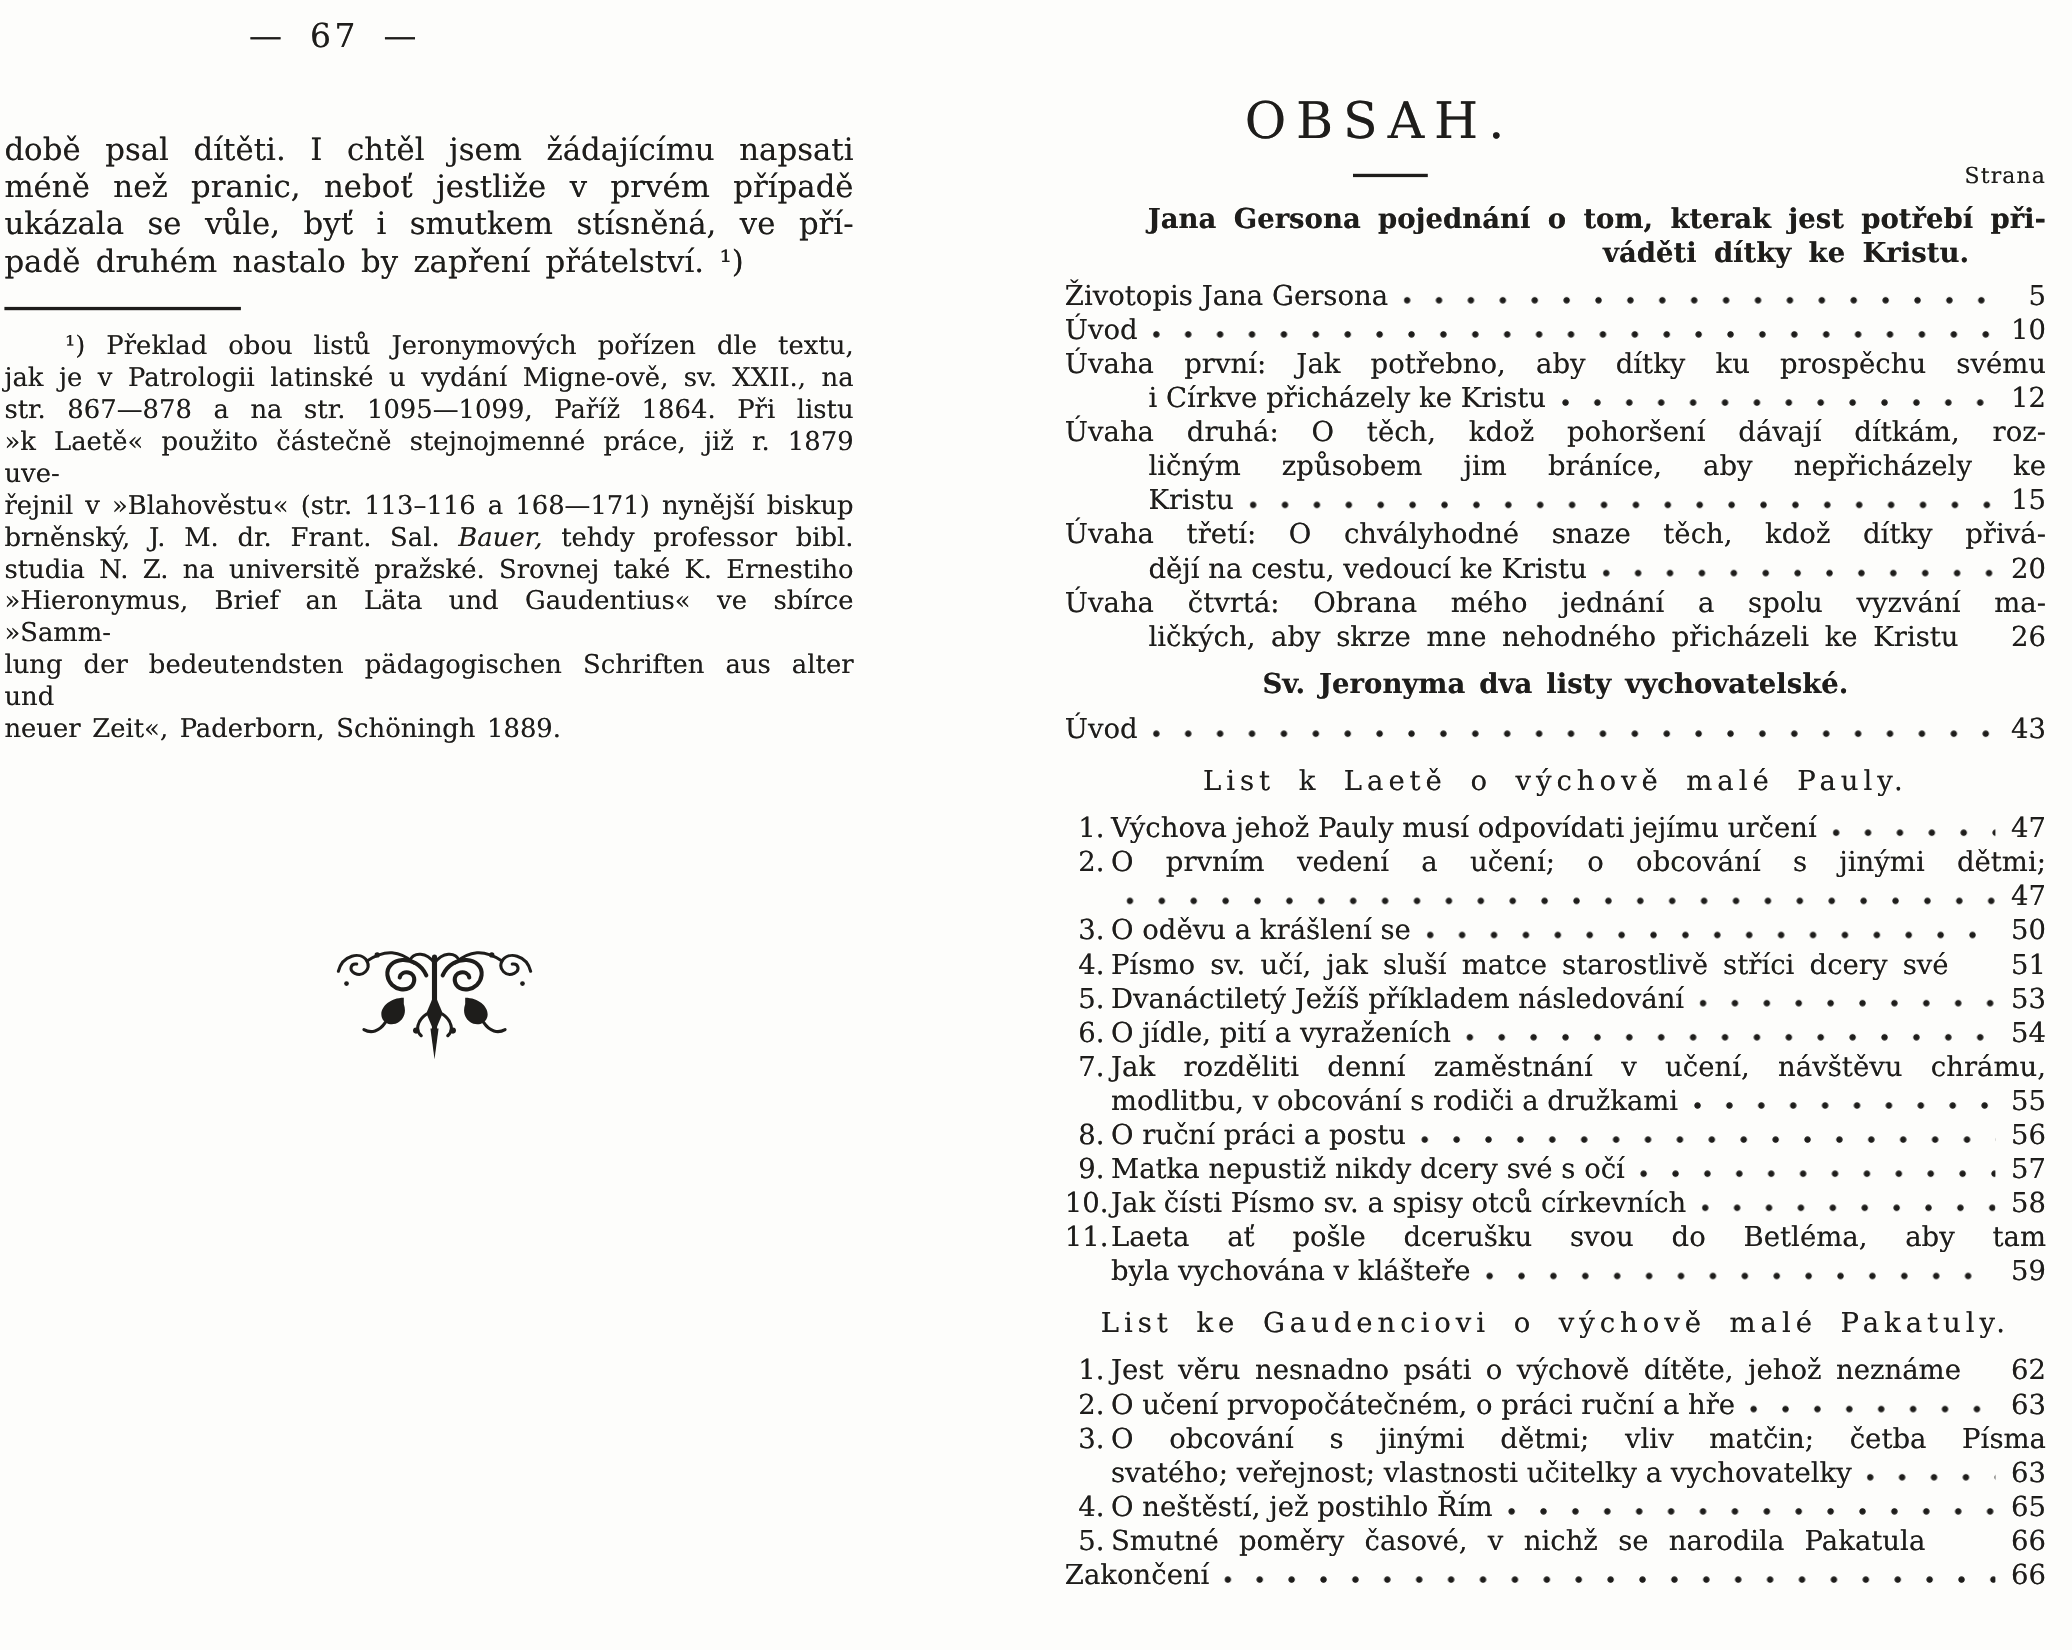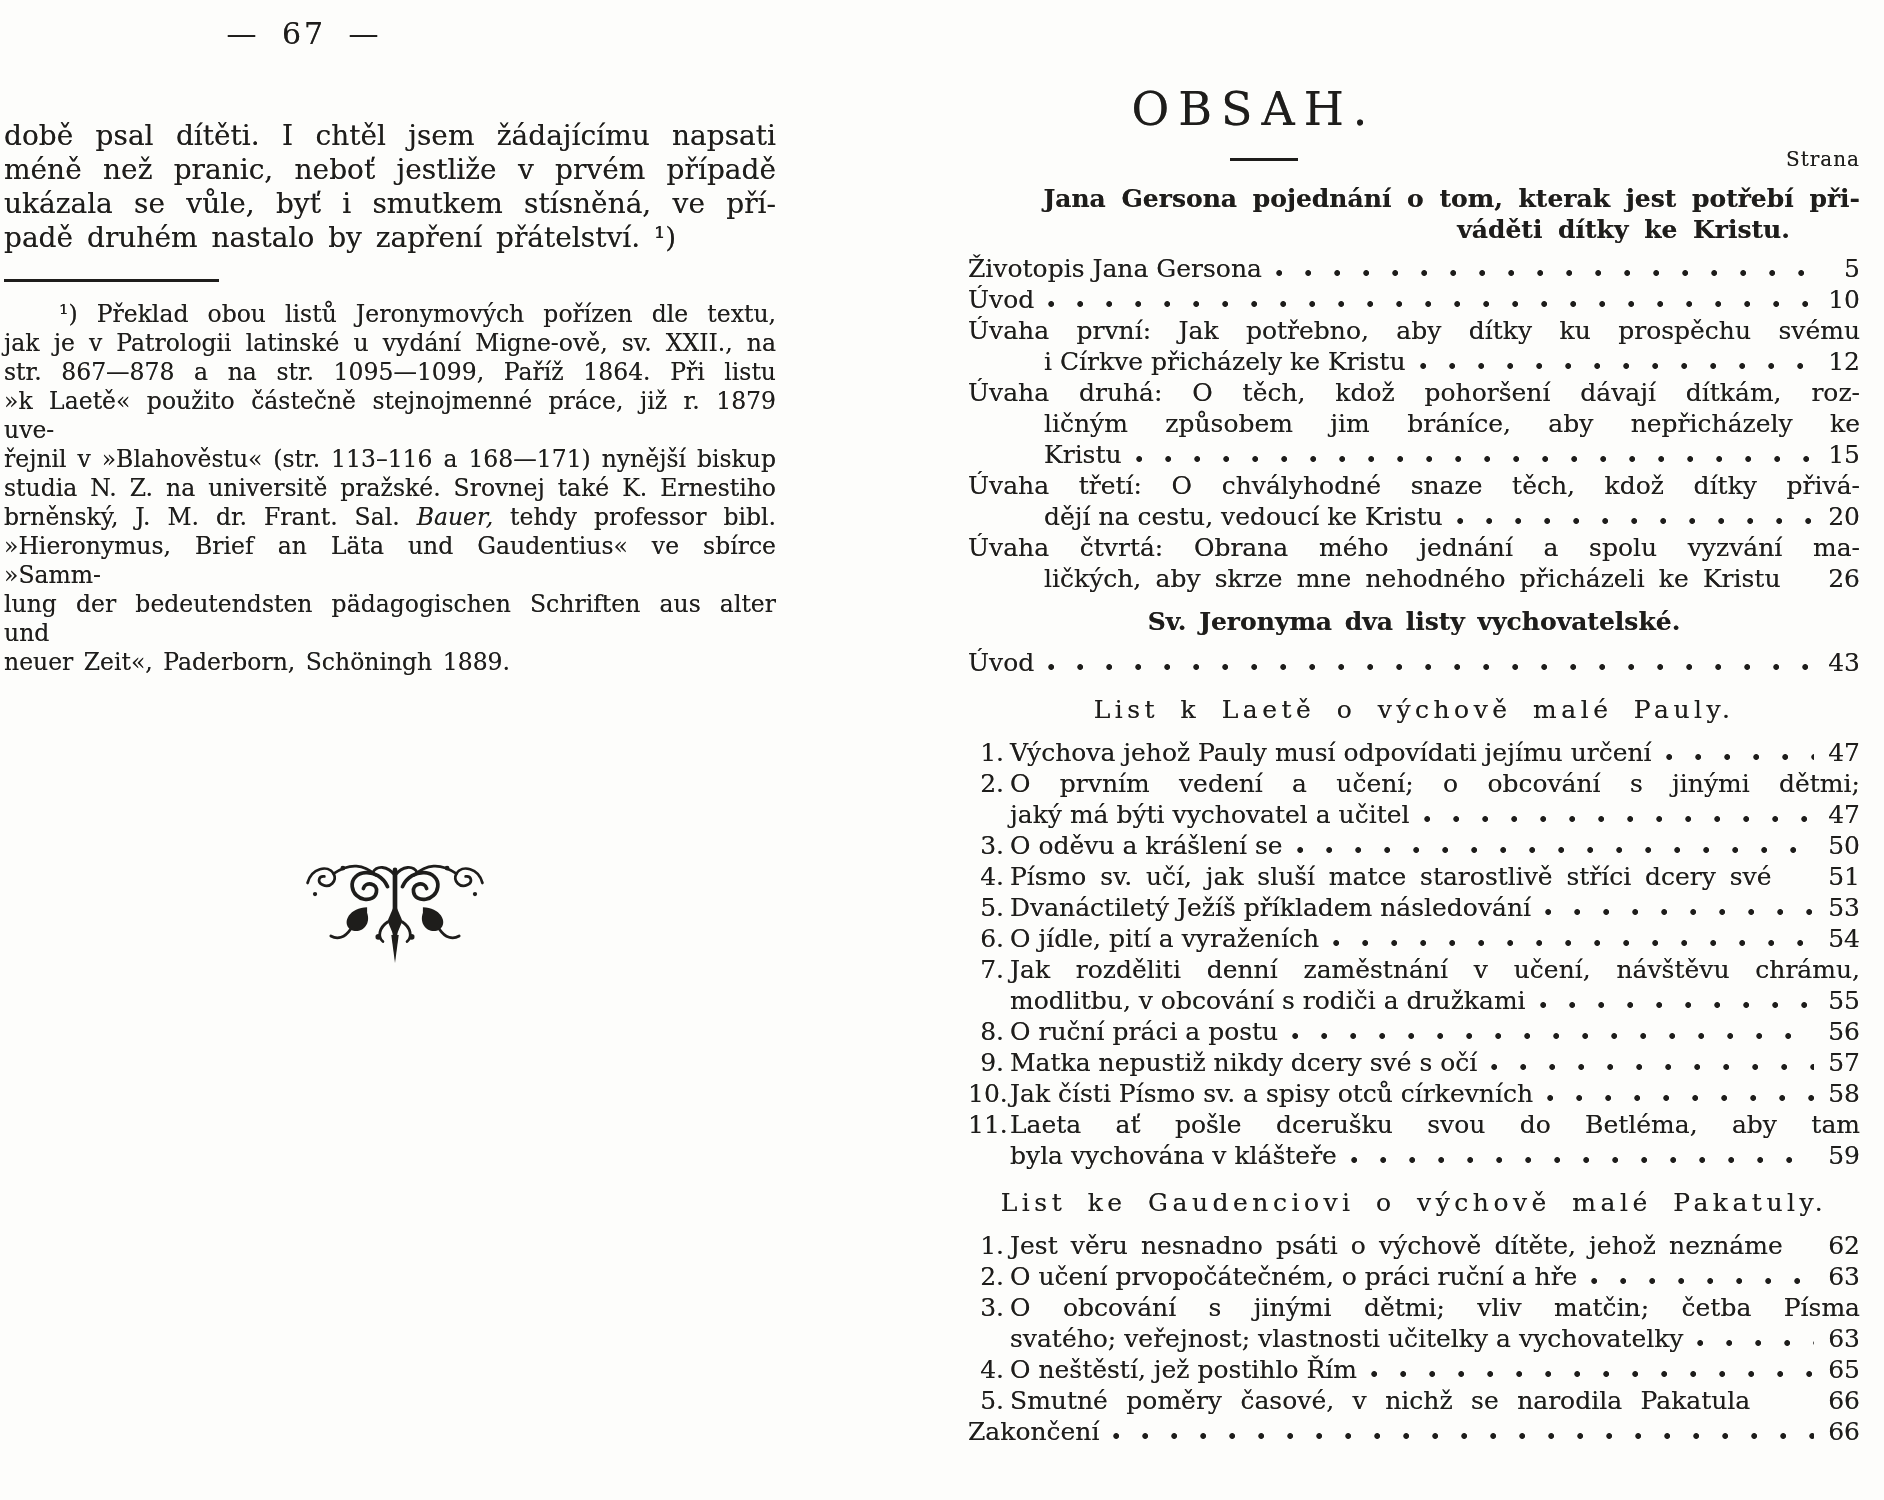--- a/index.html
+++ b/index.html
@@ -63,22 +63,22 @@
       <div class="jline">ukázala se vůle, byť i smutkem stísněná, ve pří-</div>
       <div class="lline">padě druhém nastalo by zapření přátelství. ¹)</div>
     </div>
   <div class="fn-rule"></div>
   <div class="footnote" id="footnote">
       <div class="jline fn-first">¹) Překlad obou listů Jeronymových pořízen dle textu,</div>
       <div class="jline">jak je v Patrologii latinské u vydání Migne-ově, sv. XXII., na</div>
       <div class="jline">str. 867—878 a na str. 1095—1099, Paříž 1864. Při listu</div>
       <div class="jline">»k Laetě« použito částečně stejnojmenné práce, již r. 1879 uve-</div>
       <div class="jline">řejnil v »Blahověstu« (str. 113–116 a 168—171) nynější biskup</div>
+      <div class="jline">brněnský, J. M. dr. Frant. Sal. <em>Bauer,</em> tehdy professor bibl.</div>
       <div class="jline">studia N. Z. na universitě pražské. Srovnej také K. Ernestiho</div>
-      <div class="jline">brněnský, J. M. dr. Frant. Sal. <em>Bauer,</em> tehdy professor bibl.</div>
       <div class="jline">»Hieronymus, Brief an Läta und Gaudentius« ve sbírce »Samm-</div>
       <div class="jline">lung der bedeutendsten pädagogischen Schriften aus alter und</div>
       <div class="lline">neuer Zeit«, Paderborn, Schöningh 1889.</div>
     </div>
   <div class="ornament">
     <svg width="186" height="112" viewBox="0 0 200 120" xmlns="http://www.w3.org/2000/svg" fill="none" stroke="#1e1d1b" stroke-width="3" stroke-linecap="round">
       <g id="ohalf">
         <path d="M6,32 C10,16 28,12 34,22 C38,30 30,38 22,34 C16,31 18,24 24,25"></path>
         <circle cx="44" cy="16" r="2.6" fill="#1e1d1b" stroke="none"></circle>
         <path d="M34,22 C52,10 66,12 80,24"></path>
@@ -165,21 +165,20 @@
         <div class="num">1.</div>
         <div class="t">Výchova jehož Pauly musí odpovídati jejímu určení</div>
         <div class="dots"></div>
         <div class="pg">47</div>
       </div>
       <div class="row fill">
         <div class="num">2.</div>
         <div class="t">O prvním vedení a učení; o obcování s jinými dětmi;</div>
       </div>
       <div class="row ind-numcont">
-        <div class="t">jaký má býti vychovatel a učitel</div>
         <div class="dots"></div>
         <div class="pg">47</div>
       </div>
       <div class="row">
         <div class="num">3.</div>
         <div class="t">O oděvu a krášlení se</div>
         <div class="dots"></div>
         <div class="pg">50</div>
       </div>
       <div class="row fill">

